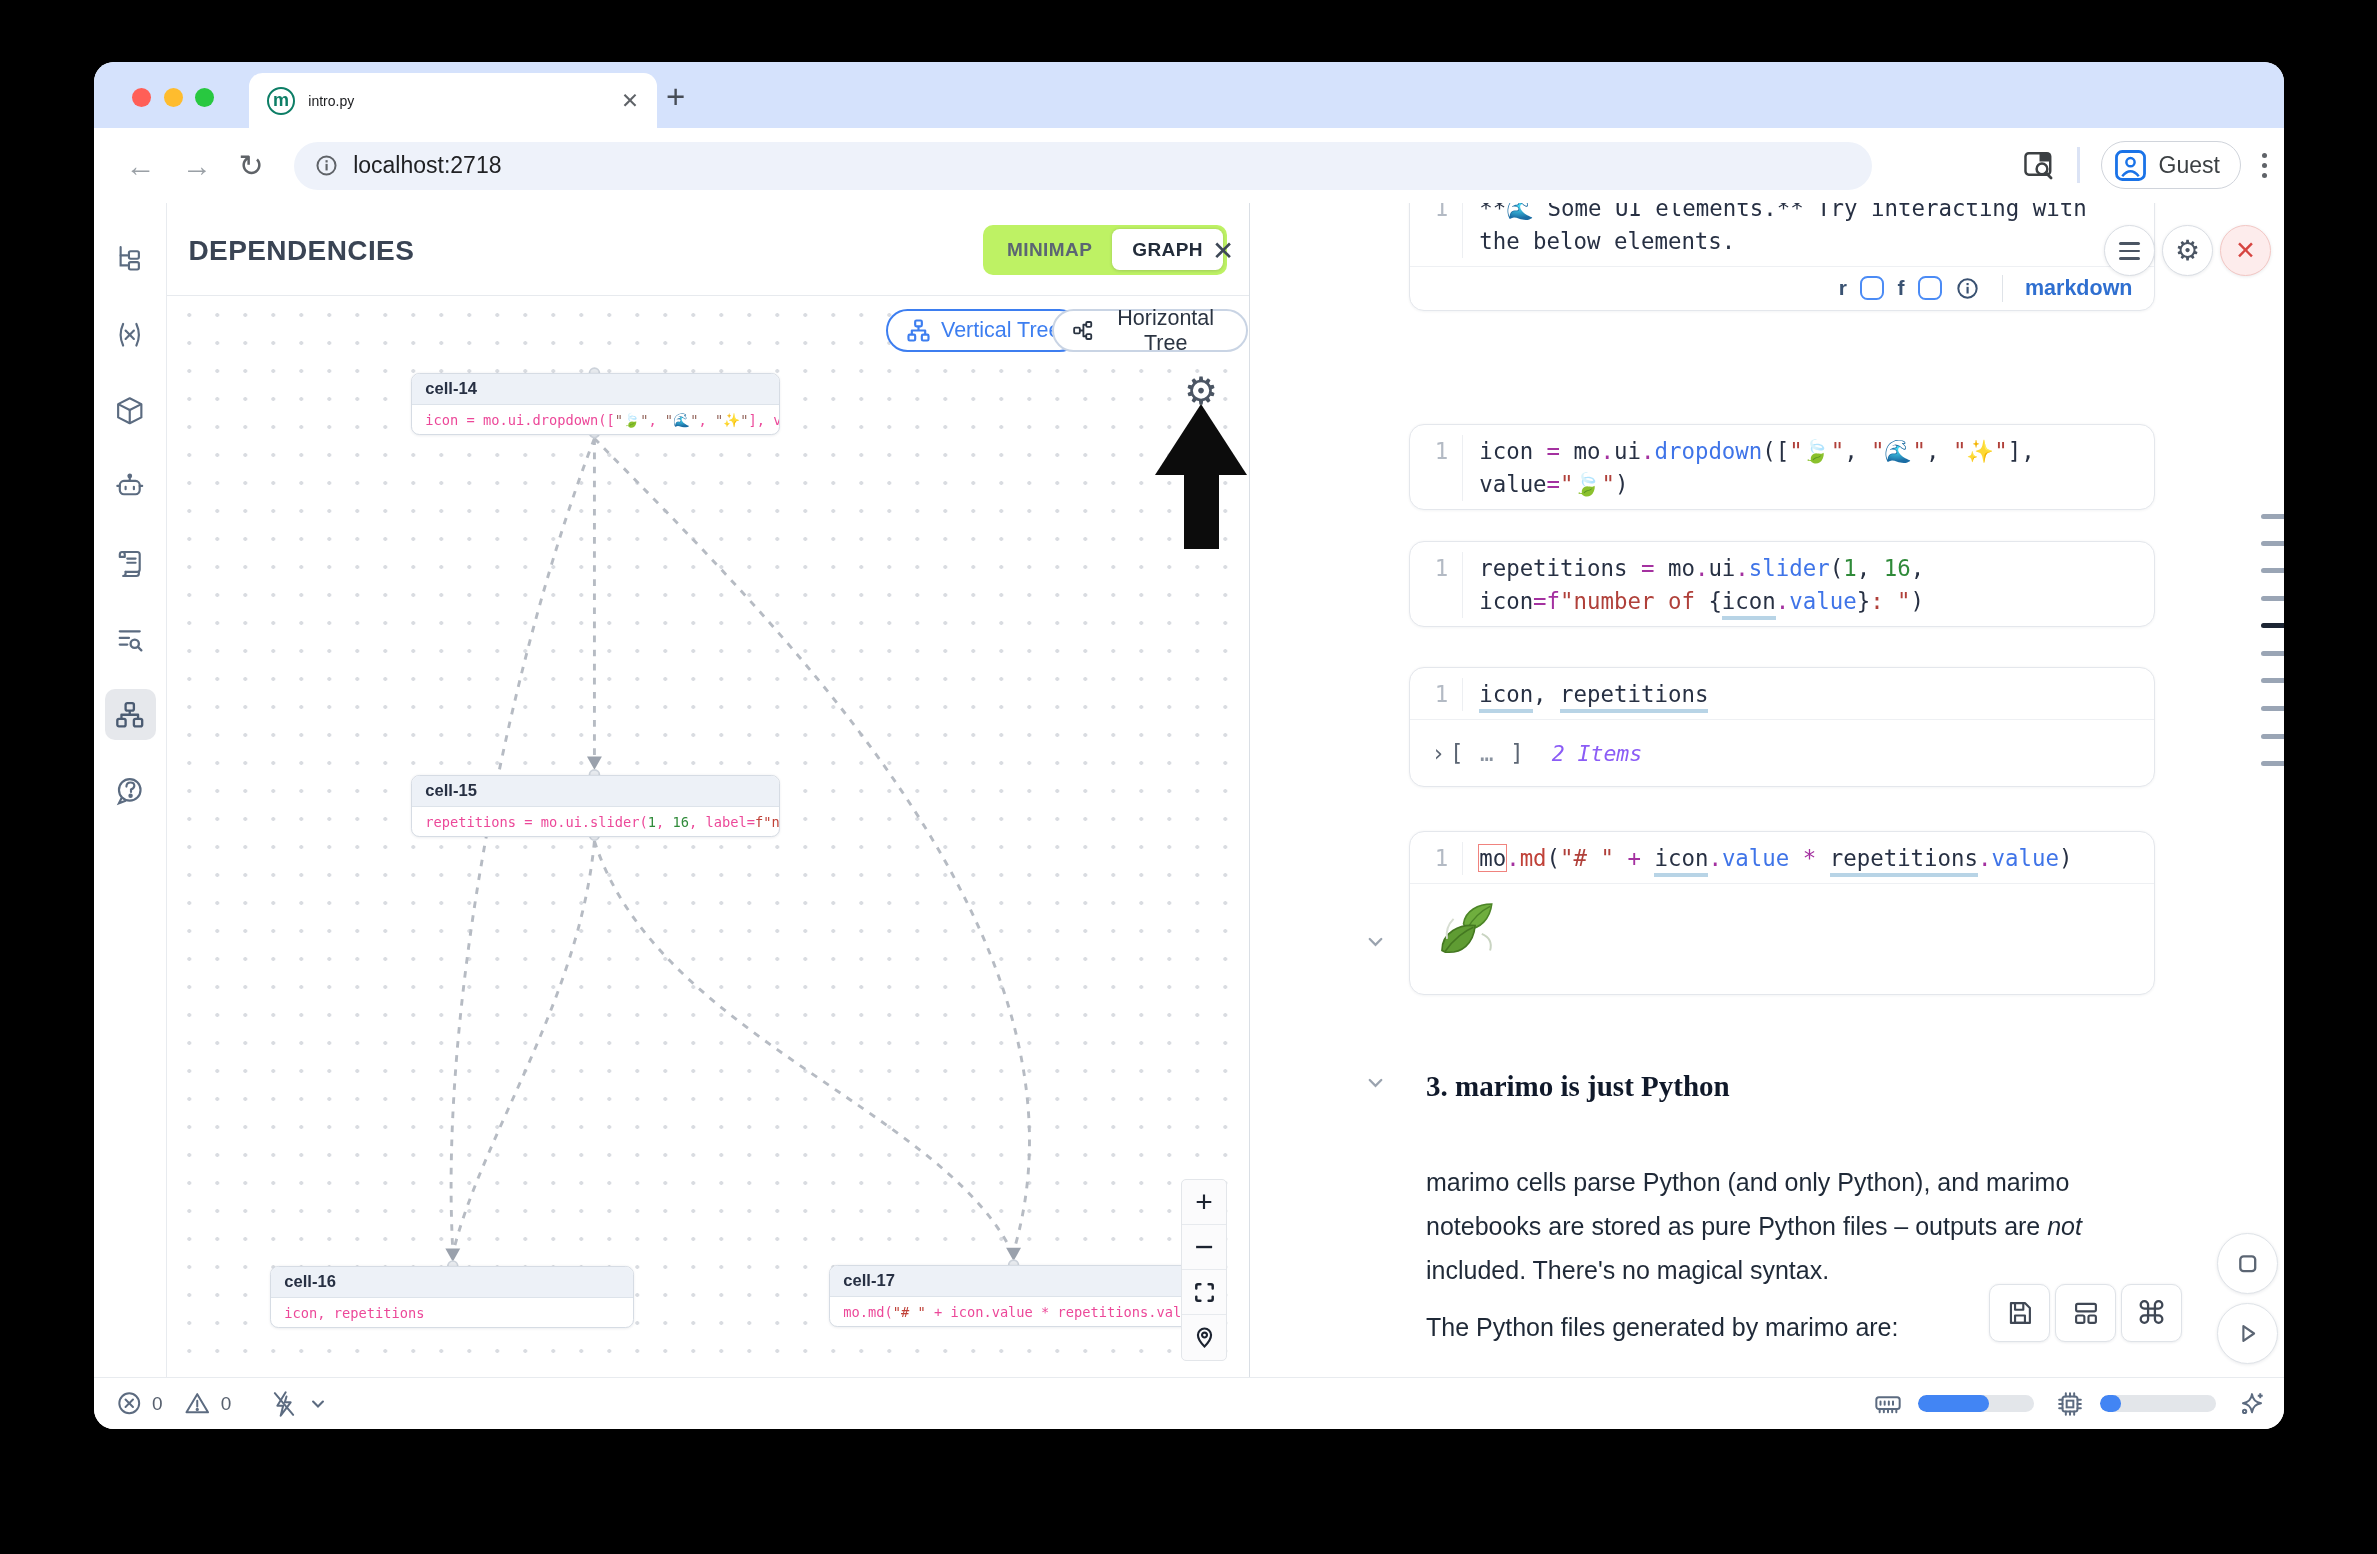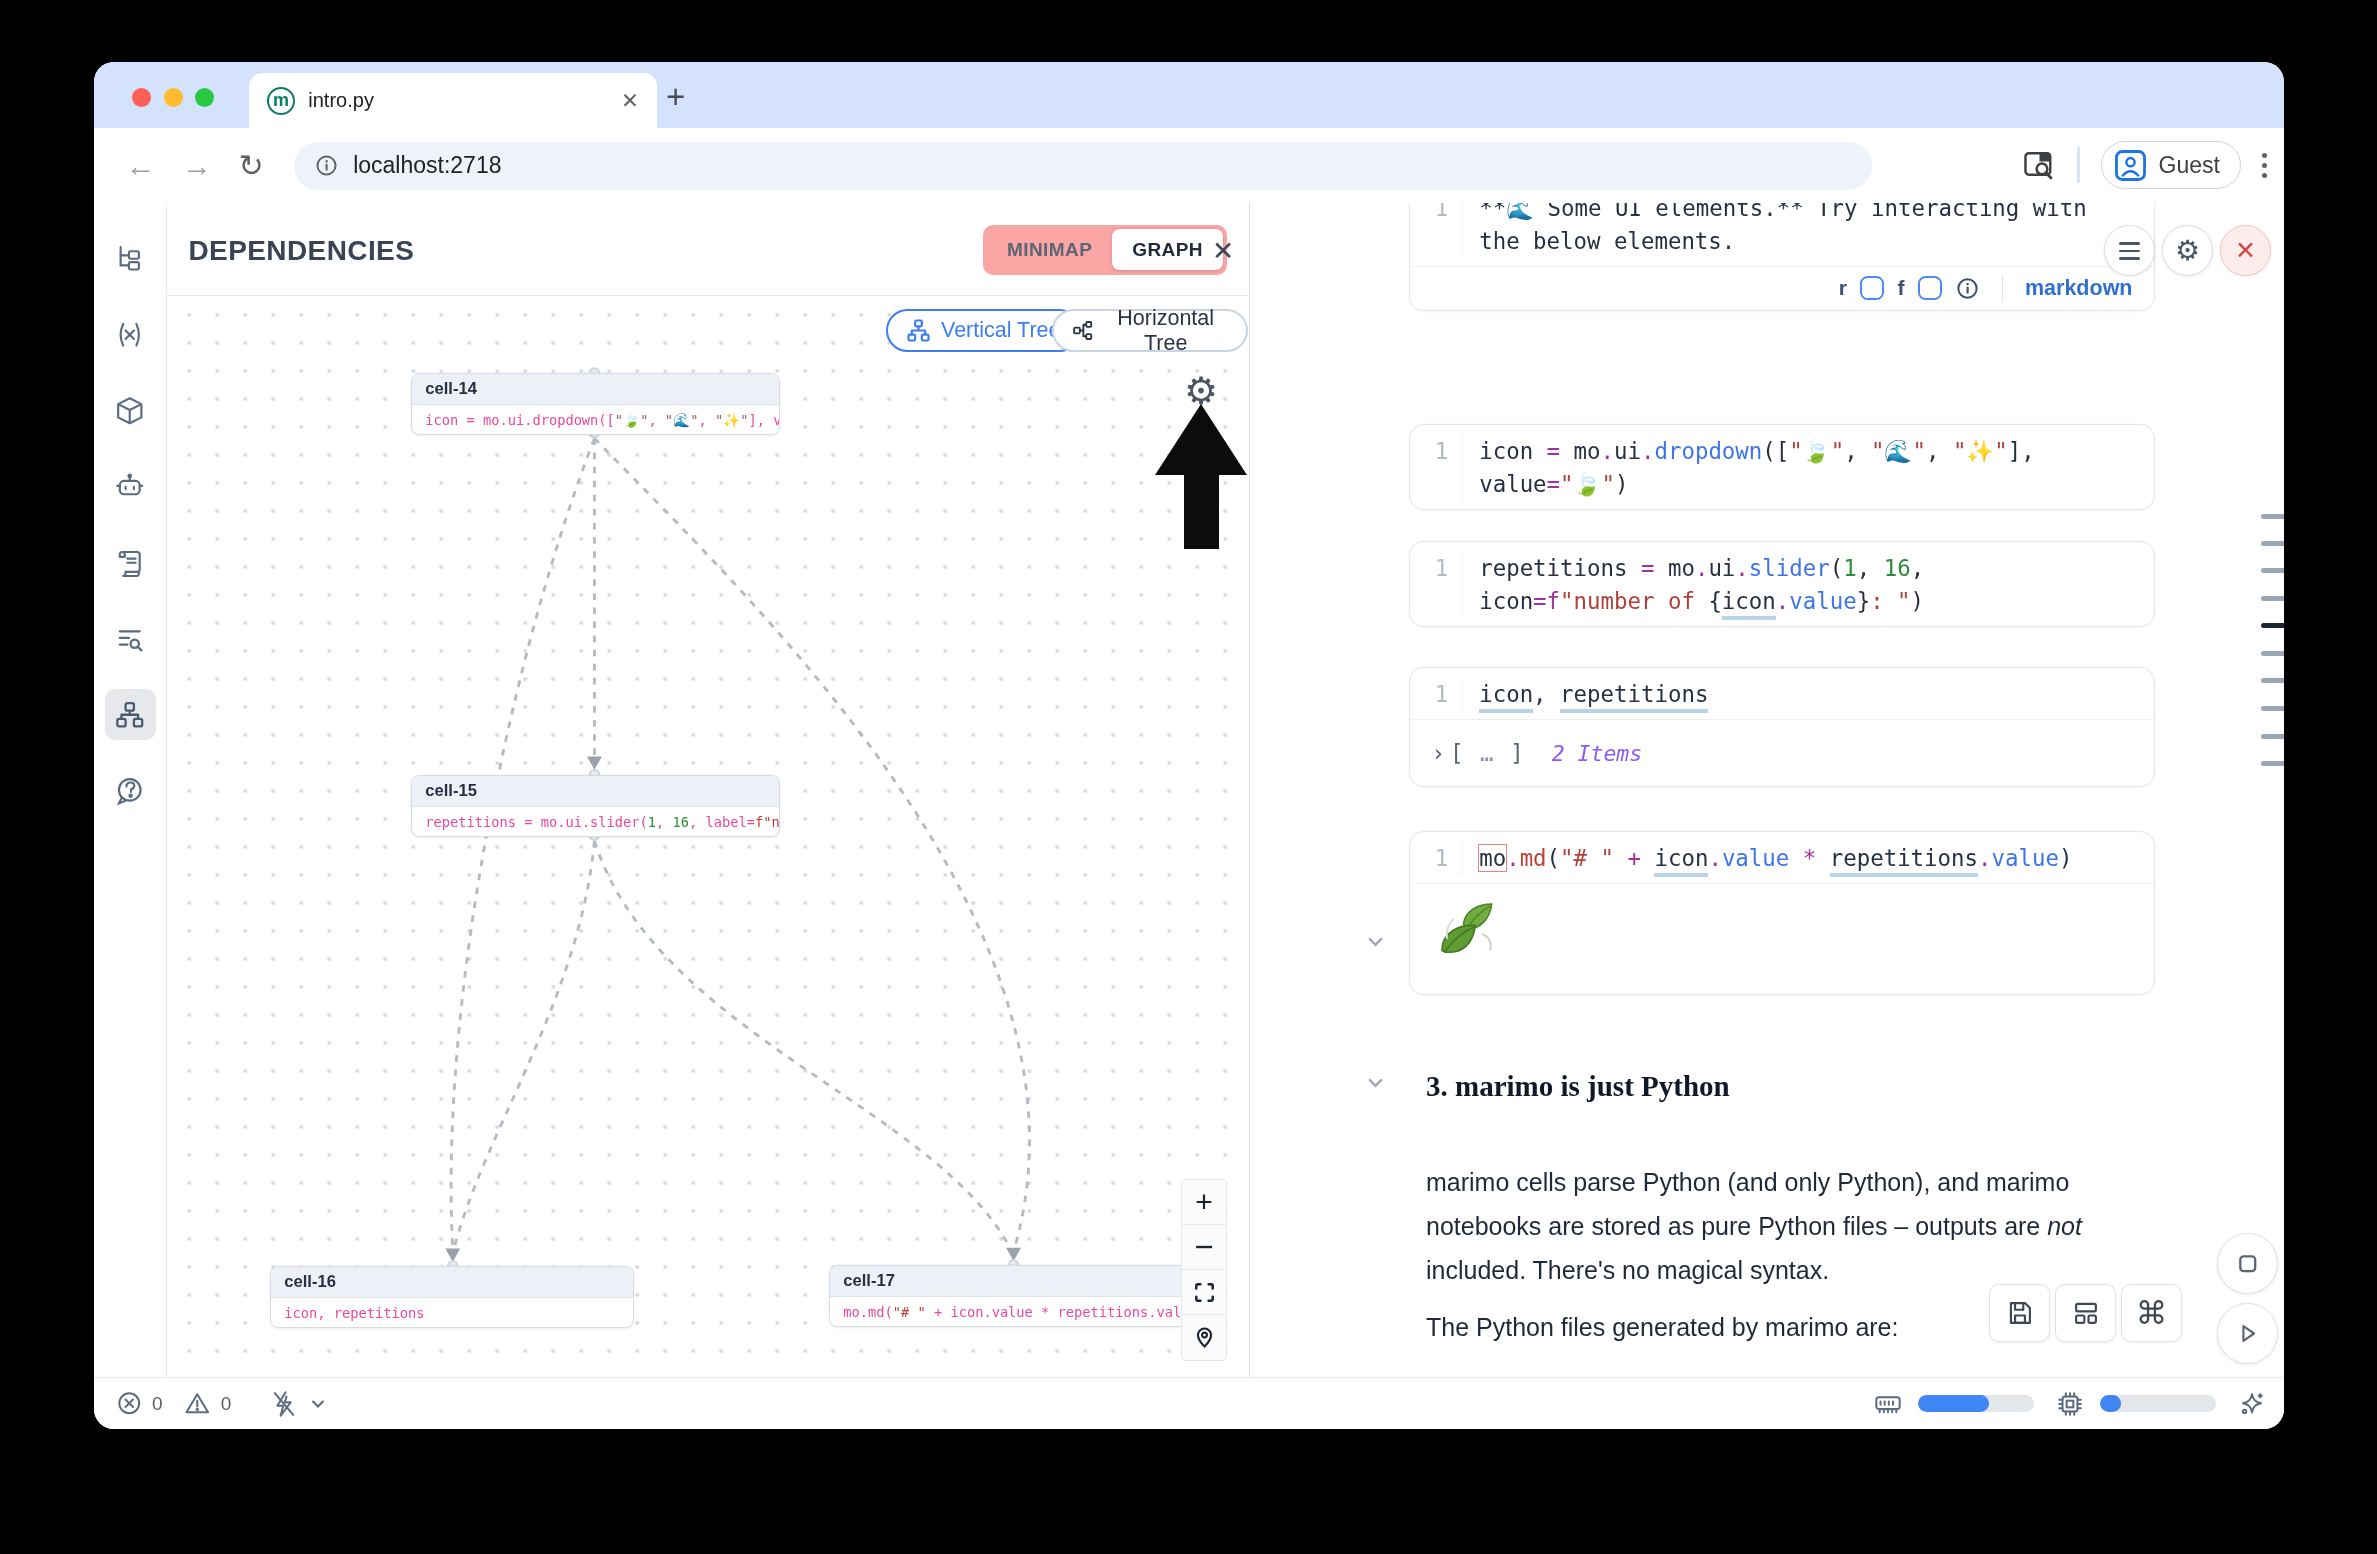--- a/index.html
+++ b/index.html
@@ -3,21 +3,21 @@
 <meta charset="utf-8">
 <style>
   html,body{margin:0;padding:0;background:#000;width:2377px;height:1554px;font-family:"Liberation Sans",sans-serif;}
   *{box-sizing:border-box;}
   .window{position:absolute;left:94px;top:62px;width:2190px;height:1367px;background:#fff;border-radius:20px;overflow:hidden;}
   
   .tabstrip{position:absolute;left:0;top:0;width:100%;height:66px;background:#d5e2fc;}
   .tl{position:absolute;top:26px;width:19px;height:19px;border-radius:50%;}
   .tab{position:absolute;left:155px;top:10.8px;width:408px;height:56px;background:#fff;border-radius:13.3px 13.3px 0 0;display:flex;align-items:center;padding:0 18px;}
   .favicon{width:28px;height:28px;border-radius:50%;border:2.5px solid #0d7e66;color:#0d7e66;font-weight:bold;font-size:18px;display:flex;align-items:center;justify-content:center;}
-  .tabtitle{margin-left:13.3px;font-size:20px;color:#202124;flex:1;}
+  .tabtitle{margin-left:13.3px;font-size:14px;color:#202124;flex:1;}
   .tabclose{font-size:21.5px;color:#5f6368;cursor:pointer;}
   .newtab{position:absolute;left:572px;top:18px;font-size:33px;color:#474d57;font-weight:300;line-height:33px;}
   .toolbar{position:absolute;left:0;top:66px;width:100%;height:75px;background:#fff;display:flex;align-items:center;}
   .navic{font-size:30px;color:#9aa0a6;margin-left:31.5px;}
   .navic.dark{color:#5f6368;}
   .urlbar{margin-left:30px;width:1578px;height:48px;background:#eef2fa;border-radius:24px;display:flex;align-items:center;padding:0 21.5px;}
   .urltext{font-size:23px;color:#202124;margin-left:15px;}
   .chromeright{position:absolute;right:16.6px;top:79px;display:flex;align-items:center;gap:21.5px;}
   .vsep{width:2.5px;height:36px;background:#dbe3f5;}
   .guestpill{height:48px;border:1.7px solid #d0d4db;border-radius:24px;display:flex;align-items:center;gap:11.6px;padding:0 20px 0 11.6px;background:#fff;}
@@ -25,21 +25,21 @@
   .kebab{display:flex;flex-direction:column;gap:5px;}
   .kebab i{width:5px;height:5px;border-radius:50%;background:#5f6368;}
   
   .content{position:absolute;left:0;top:141px;width:2190px;height:1174px;}
   .rail{position:absolute;left:0;top:0;width:73px;height:100%;background:#fff;border-right:1.7px solid #e8ebef;display:flex;flex-direction:column;align-items:center;padding-top:30px;gap:25px;}
   .railbtn{width:51px;height:51px;border-radius:10px;display:flex;align-items:center;justify-content:center;}
   .railbtn.active{background:#e6e8ec;}
   .gpanel{position:absolute;left:73px;top:0;width:1083px;height:100%;background:#fff;border-right:1.7px solid #dadfe5;}
   .gheader{position:absolute;left:0;top:0;width:100%;height:93px;border-bottom:1.7px solid #e7eaee;background:#fff;}
   .gtitle{position:absolute;left:21.5px;top:31.5px;font-size:28px;font-weight:bold;color:#3a4454;letter-spacing:0.4px;}
-  .segmented{position:absolute;left:816px;top:21.5px;height:50px;background:#fca5a5;border-radius:10px;display:flex;align-items:center;padding:4.1px;}
+  .segmented{position:absolute;left:816px;top:21.5px;height:50px;background:#bef264;border-radius:10px;display:flex;align-items:center;padding:4.1px;}
   .seg{font-size:19px;font-weight:bold;color:#5b6573;padding:0 20px;height:41px;display:flex;align-items:center;border-radius:7.5px;letter-spacing:0.4px;}
   .seg.on{background:#fff;color:#232c3a;box-shadow:0 0.8px 3.3px rgba(20,30,50,.18);}
   .gclose{position:absolute;left:1045px;top:31.5px;font-size:26.5px;color:#3e4856;}
   .gcanvas{position:absolute;left:0;top:93px;width:1081px;height:1081px;background:#fff;background-image:radial-gradient(circle,#d9dce1 1.7px,transparent 2.2px);background-size:28px 28px;background-position:8.3px 5px;overflow:hidden;}
   .gnode{position:absolute;background:#fff;border:1.7px solid #d6dce4;border-radius:8.3px;box-shadow:0 0.8px 2.5px rgba(25,35,60,.08);overflow:hidden;}
   .gnode-h{background:#edf1f7;border-bottom:1.7px solid #dde3ea;padding:5px 13.3px;font-size:16.6px;font-weight:bold;color:#273043;}
   .gnode-c{padding:6.6px 13.3px;font-family:"DejaVu Sans Mono",monospace;font-size:13.7px;white-space:nowrap;overflow:hidden;color:#6e7b8f;}
   .treebtn{position:absolute;height:43px;border-radius:21.5px;background:#fff;border:2.5px solid #c9d4e4;display:flex;align-items:center;gap:10px;padding:0 18px;font-size:21.5px;color:#2b3442;font-family:"Liberation Sans",sans-serif;}
   .treebtn.active{border-color:#3d7ef0;color:#3d7ef0;}
   .gearfloat{position:absolute;font-size:38px;color:#4b5563;}

